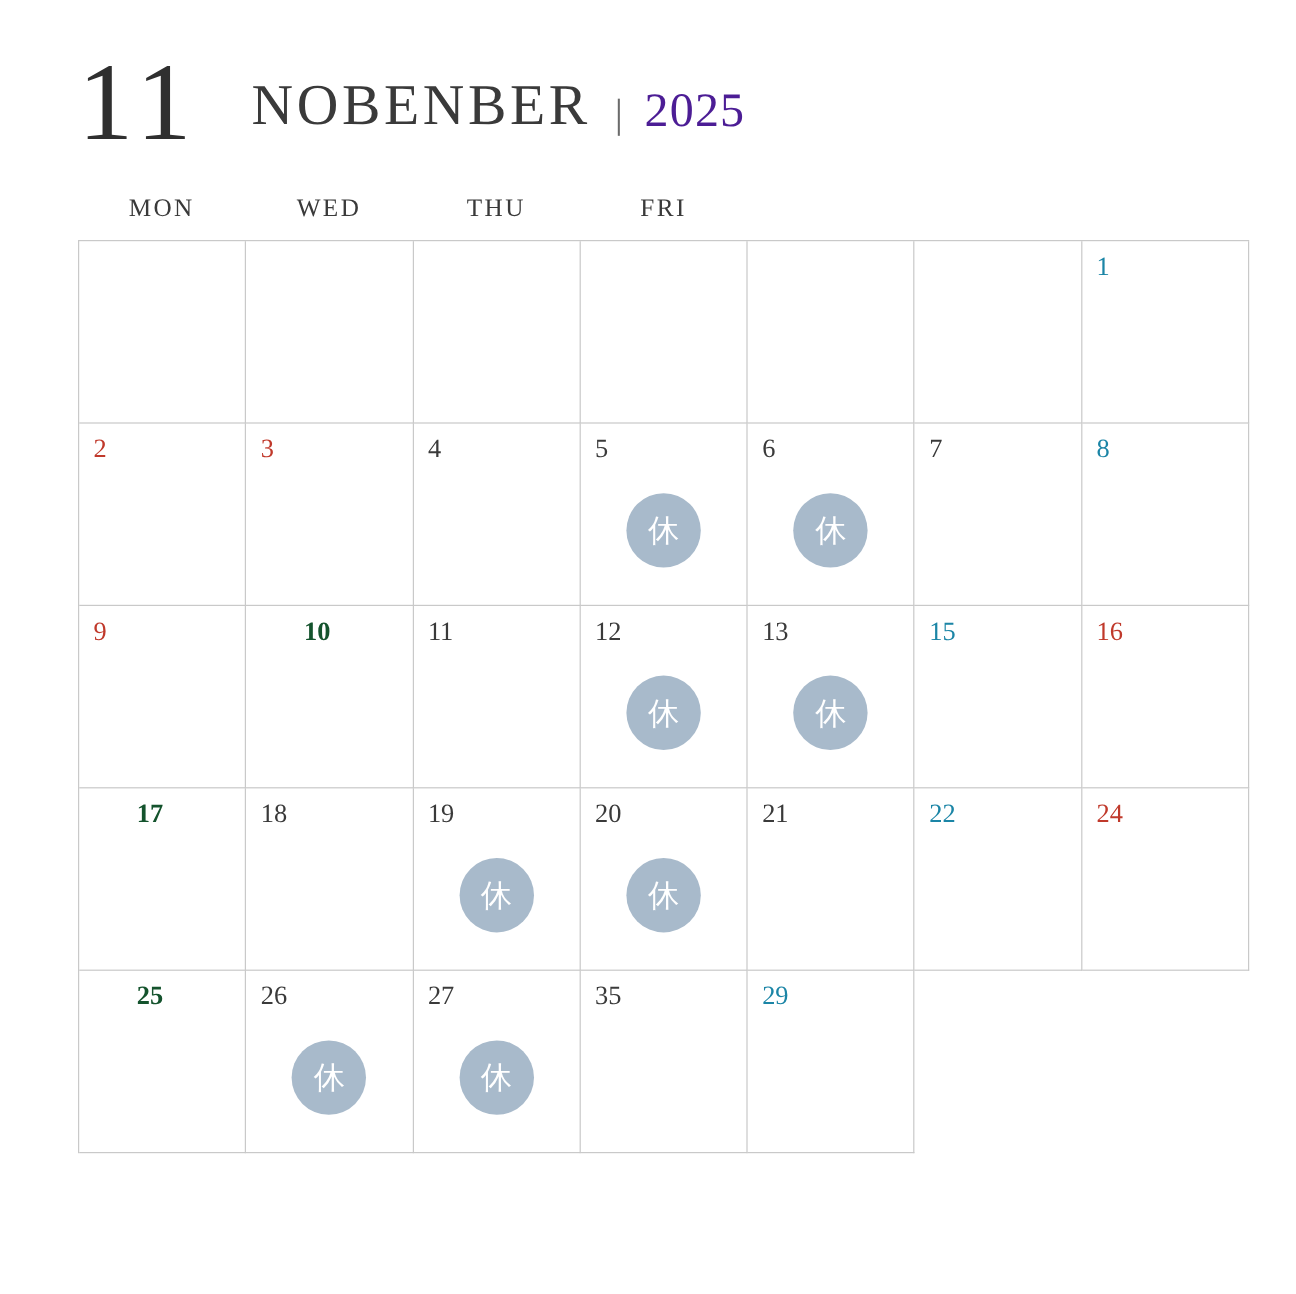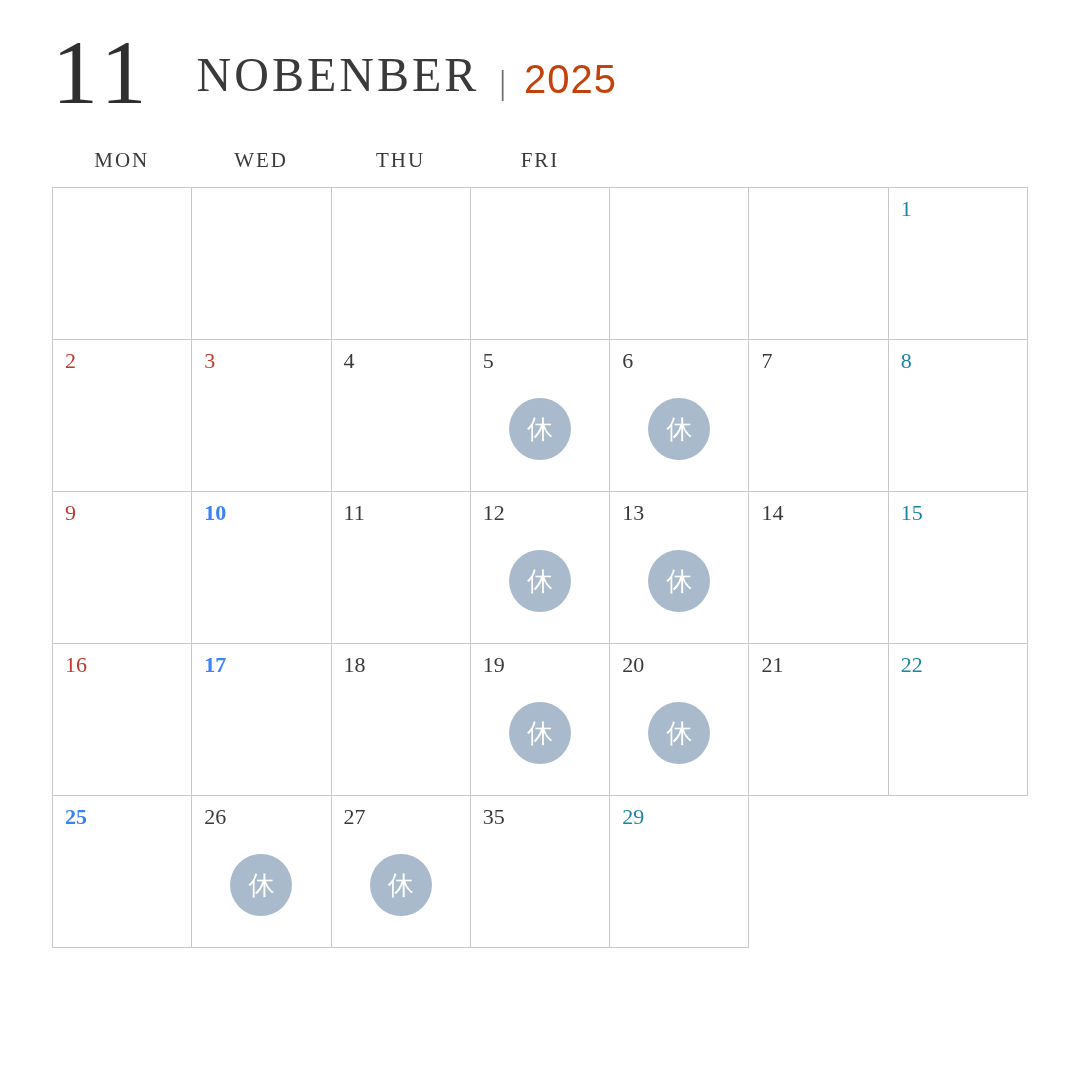--- a/index.html
+++ b/index.html
@@ -13,21 +13,21 @@
     font-family: "Liberation Serif", serif;
     color: #3a3a3a;
     position: relative;
     overflow: hidden;
   }
 
   .page {
     width: 1080px;
     height: 1078px;
     box-sizing: border-box;
-    padding: 0;
+    padding: 13px;
     position: relative;
     border-radius: 29px;
   }
 
   
   .header {
     display: flex;
     align-items: flex-end;
     padding: 44px 0 0 52px;
     height: 110px;
@@ -56,24 +56,24 @@
   .divider-bar {
     display: inline-block;
     margin: 0 18px 0 20px;
     font-size: 34px;
     color: #6b6b6b;
     position: relative;
     top: -8px;
     font-weight: 300;
   }
   .year {
-    font-family: Liberation Sans, sans-serif;
+    font-family: Liberation Serif, serif;
     font-size: 40px;
     letter-spacing: 1px;
-    color: #c2410c;
+    color: #4c1d95;
     position: relative;
     top: -8px;
   }
 
   
   .weekdays {
     display: grid;
     grid-template-columns: repeat(7, 1fr);
     width: 976px;
     margin: 38px 0 0 52px;
@@ -110,21 +110,21 @@
   .daynum {
     font-size: 22px;
     font-family: "Liberation Serif", serif;
     color: #3a3a3a;
     line-height: 1;
     display: block;
   }
   .daynum.sun { color: #c0392b; }
   .daynum.sat { color: #1b85a6; }
   .daynum.holiday { color: #c0392b; }
-  .daynum.bold { font-weight: bold; color: #3b82f6; }
+  .daynum.bold { font-weight: bold; color: #14532d; margin-left: 36px; }
   .daynum.empty { visibility: hidden; }
 
   .badge {
     position: absolute;
     left: 50%;
     transform: translateX(-50%);
     top: 58px;
     width: 62px;
     height: 62px;
     border-radius: 50%;
@@ -213,23 +213,20 @@
       </div>
       <div class="cell">
         <span class="daynum">12</span>
         <div class="badge">休</div>
       </div>
       <div class="cell">
         <span class="daynum">13</span>
         <div class="badge">休</div>
       </div>
       <div class="cell">
-        <span class="daynum">14</span>
-      </div>
-      <div class="cell">
         <span class="daynum sat">15</span>
       </div>
       <div class="cell">
         <span class="daynum sun">16</span>
       </div>
       <div class="cell">
         <span class="daynum bold">17</span>
       </div>
       <div class="cell">
         <span class="daynum">18</span>
@@ -242,20 +239,23 @@
         <span class="daynum">20</span>
         <div class="badge">休</div>
       </div>
       <div class="cell">
         <span class="daynum">21</span>
       </div>
       <div class="cell">
         <span class="daynum sat">22</span>
       </div>
       <div class="cell">
+        <span class="daynum holiday">24</span>
+      </div>
+      <div class="cell">
         <span class="daynum bold">25</span>
       </div>
       <div class="cell">
         <span class="daynum">26</span>
         <div class="badge">休</div>
       </div>
       <div class="cell">
         <span class="daynum">27</span>
         <div class="badge">休</div>
       </div>

